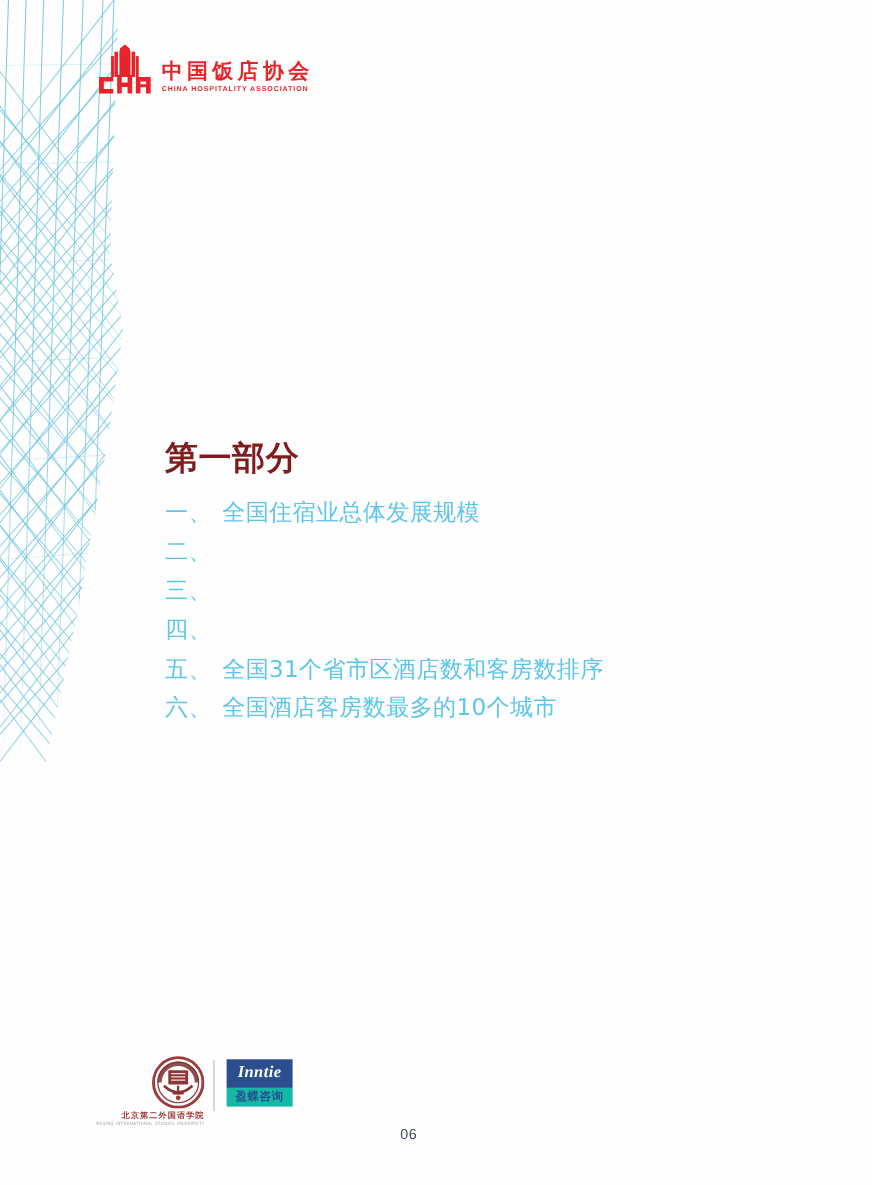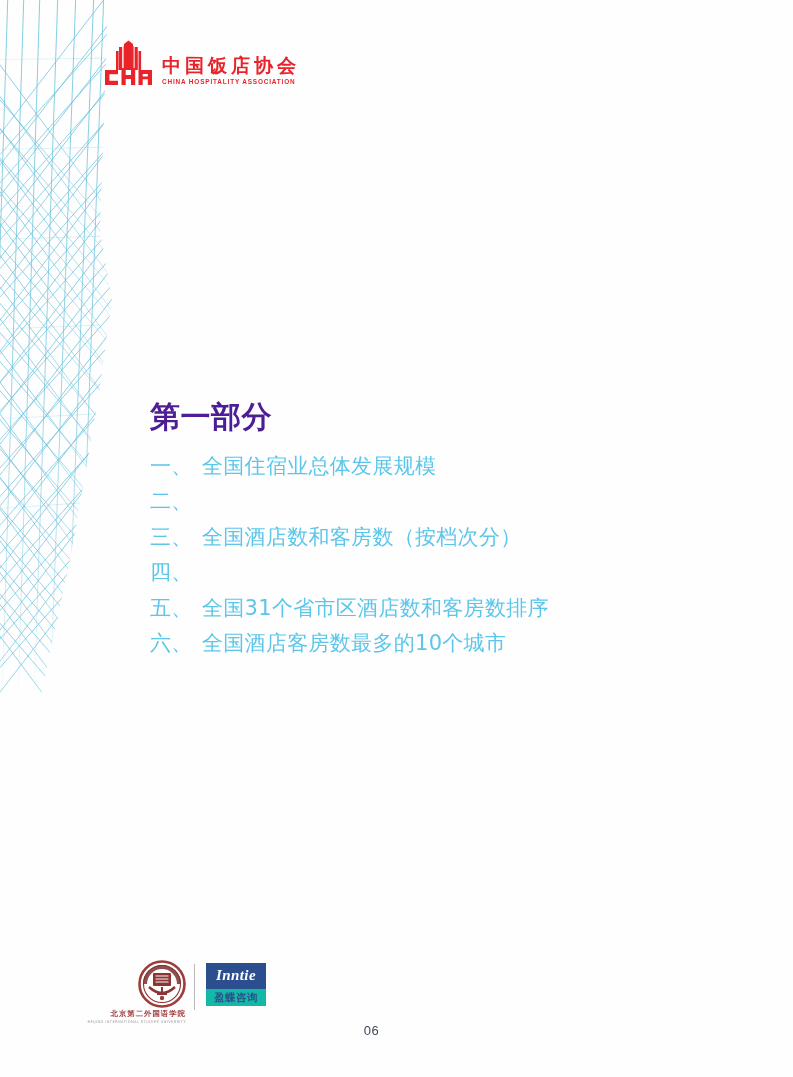--- a/index.html
+++ b/index.html
@@ -30,21 +30,21 @@
     left: 0;
     top: 0;
     width: 150px;
     height: 700px;
     pointer-events: none;
   }
 
   
   .header-logo {
     position: absolute;
-    left: 102px;
+    left: 87px;
     top: 40px;
     display: flex;
     align-items: flex-end;
     gap: 7px;
   }
   .cha-mark {
     width: 53px;
     height: 48px;
     flex: none;
   }
@@ -75,21 +75,21 @@
   }
 
   
   .content {
     position: absolute;
     left: 150px;
     top: 398px;
     width: 560px;
   }
   .part-label {
-    color: #4c1d95;
+    color: #7f1d1d;
     font-size: 30px;
     font-weight: bold;
     line-height: 1.28;
     letter-spacing: 0.5px;
     white-space: nowrap;
   }
   .part-title {
     color: #4ec2e9;
     font-size: 30px;
     font-weight: bold;
@@ -334,21 +334,20 @@
     <ul class="toc">
       <li class="toc-item">
         <span class="toc-num">一、</span>
         <span>全国住宿业总体发展规模</span>
       </li>
       <li class="toc-item">
         <span class="toc-num">二、</span>
       </li>
       <li class="toc-item">
         <span class="toc-num">三、</span>
-        <span>全国酒店数和客房数（按档次分）</span>
       </li>
       <li class="toc-item">
         <span class="toc-num">四、</span>
       </li>
       <li class="toc-item">
         <span class="toc-num">五、</span>
         <span>全国31个省市区酒店数和客房数排序</span>
       </li>
       <li class="toc-item">
         <span class="toc-num">六、</span>

